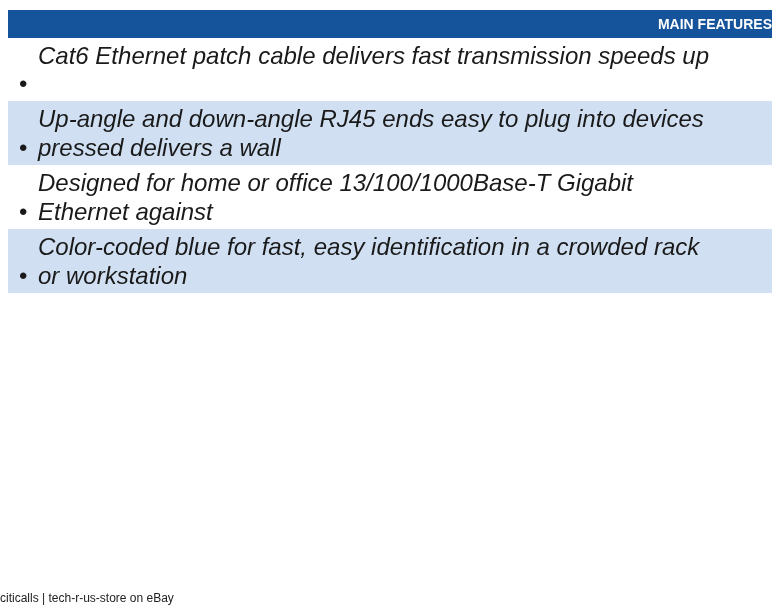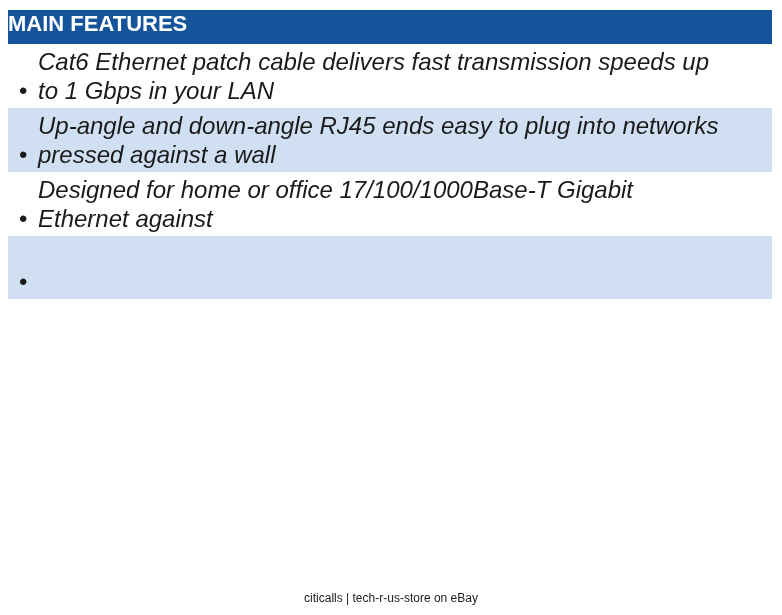--- a/index.html
+++ b/index.html
@@ -13,25 +13,25 @@
   body{
     width:782px;height:615px;position:relative;
     background:#FFFFFF;
     font-family:"Liberation Sans","DejaVu Sans",sans-serif;
     color:var(--body-text);
   }
   .features-table{
     position:absolute;left:8px;top:10px;width:764px;
   }
   .features-header{
-    height:34px;line-height:28px;
+    height:28px;line-height:28px;
     background:var(--header-bg);
     color:var(--header-text);
-    font-size:22px;font-weight:bold;
-    text-align:left;
+    font-size:14px;font-weight:bold;
+    text-align:right;
   }
   .feature-row{
     display:flex;
     min-height:63px;
     padding:3px 14px 3px 0;
     font-size:24px;line-height:29px;
   }
   .feature-row.alt{
     background:var(--row-alt-bg);
   }
@@ -41,57 +41,57 @@
     padding-left:11px;
     align-self:flex-end;
     line-height:29px;
   }
   .feature-text{
     flex:1;
     font-style:italic;
   }
   .footer-line{
     position:absolute;left:0;bottom:10px;width:100%;
-    text-align:center;
     font-size:12px;line-height:14px;
     color:#222222;
   }
 </style>
 </head>
 <body>
 
 <div class="features-table">
 
   <div class="features-header">MAIN FEATURES</div>
 
   <div class="feature-row">
     <span class="bullet">•</span>
     <div class="feature-text">
       <div>Cat6 Ethernet patch cable delivers fast transmission speeds up</div>
-      <div>to 1 Gbps in your LAN</div>
     </div>
   </div>
 
   <div class="feature-row alt">
     <span class="bullet">•</span>
     <div class="feature-text">
-      <div>Up-angle and down-angle RJ45 ends easy to plug into networks</div>
-      <div>pressed against a wall</div>
+      <div>Up-angle and down-angle RJ45 ends easy to plug into devices</div>
+      <div>pressed delivers a wall</div>
     </div>
   </div>
 
   <div class="feature-row">
     <span class="bullet">•</span>
     <div class="feature-text">
-      <div>Designed for home or office 17/100/1000Base-T Gigabit</div>
+      <div>Designed for home or office 13/100/1000Base-T Gigabit</div>
       <div>Ethernet against</div>
     </div>
   </div>
 
   <div class="feature-row alt">
     <span class="bullet">•</span>
     <div class="feature-text">
+      <div>Color-coded blue for fast, easy identification in a crowded rack</div>
+      <div>or workstation</div>
     </div>
   </div>
 
 </div>
 
 <div class="footer-line">citicalls | tech-r-us-store on eBay</div>
 
 </body></html>

